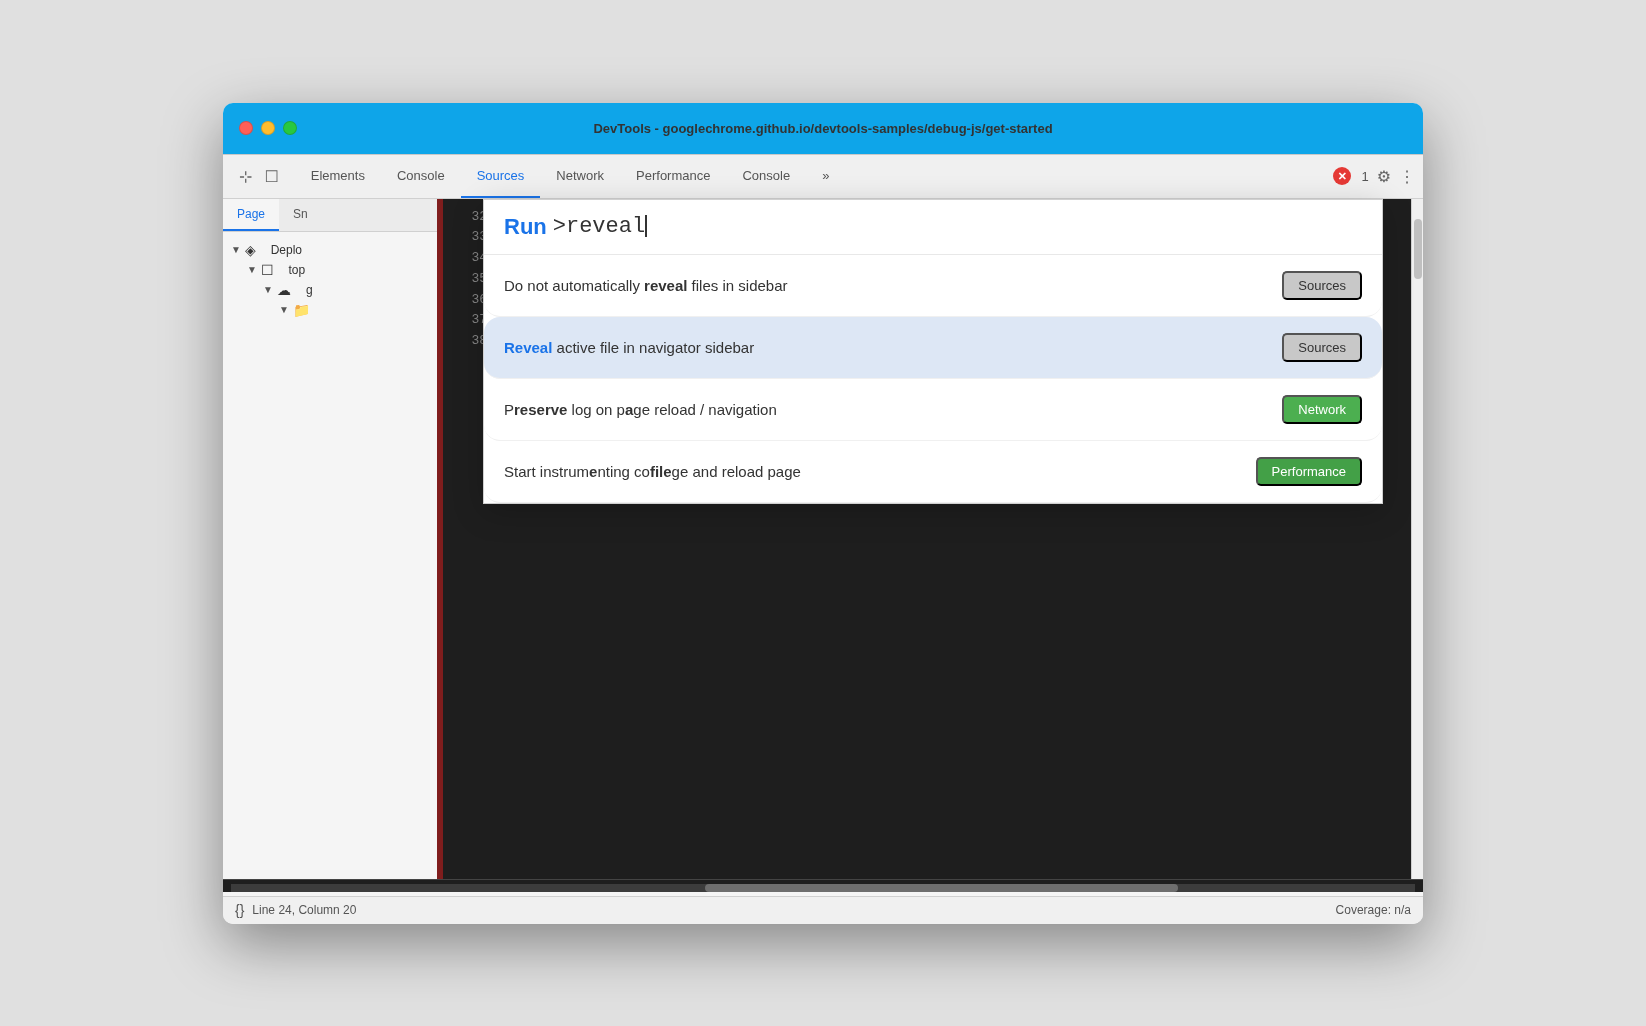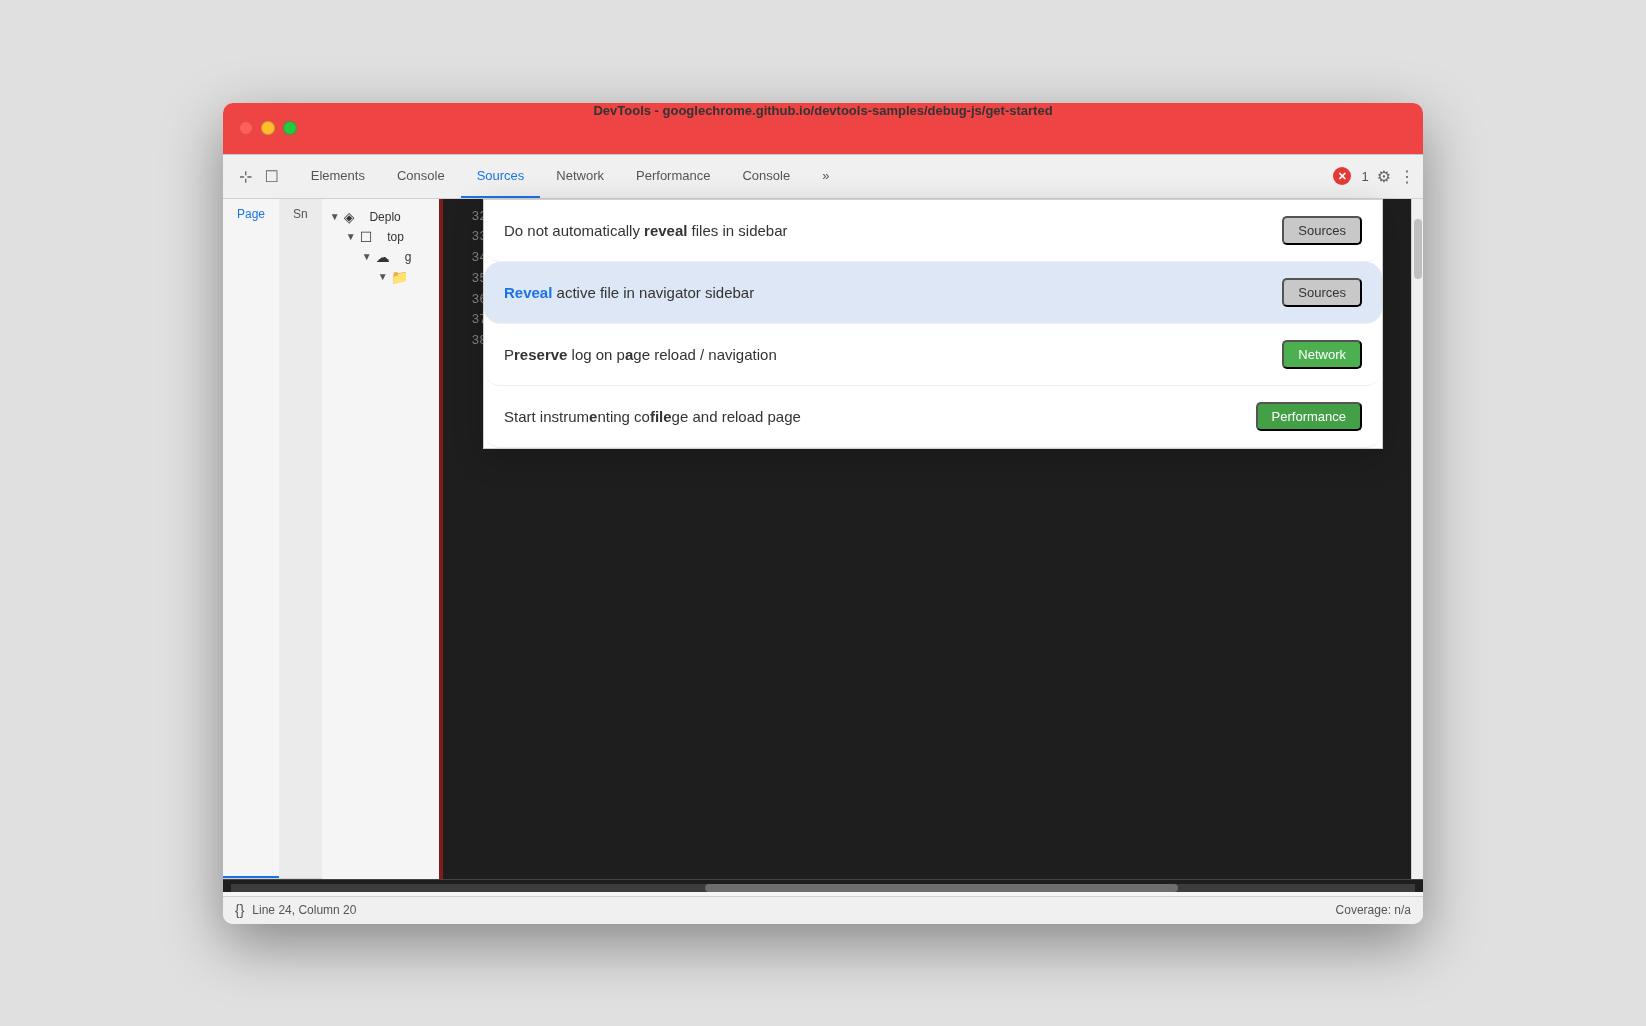--- a/index.html
+++ b/index.html
@@ -16,24 +16,25 @@
     .window {
       width: 1200px;
       background: #f5f5f5;
       border-radius: 10px;
       box-shadow: 0 20px 60px rgba(0,0,0,0.4);
       overflow: hidden;
     }
 
     
     .titlebar {
-      background: #ef4444;
+      background: #0ea5e9;
       border-bottom: 1px solid #c8c8c8;
       height: 52px;
       display: flex;
+      align-items: center;
       padding: 0 16px;
       position: relative;
     }
 
     .traffic-lights {
       display: flex;
       gap: 8px;
       align-items: center;
     }
 
@@ -128,24 +129,24 @@
     .main-content {
       display: flex;
       height: 680px;
       position: relative;
     }
 
     
     .sidebar {
       width: 220px;
       background: #f5f5f5;
-      border-right: 4px solid #7f1d1d;
+      border-right: 6px solid #7f1d1d;
       overflow: hidden;
       display: flex;
-      flex-direction: row;
+      flex-direction: column;
     }
 
     .sidebar-tabs {
       display: flex;
       border-bottom: 1px solid #d0d0d0;
       background: #ebebeb;
     }
 
     .sidebar-tab {
       padding: 8px 14px;
@@ -449,20 +450,24 @@
               </div>
             </div>
           </div>
         </div>
       </div>
     </div>
 
     <div class="command-palette-overlay">
       <div class="command-palette">
 
+        <div class="command-input-row">
+          <span class="command-run-label">Run</span>
+          <span class="command-input-text">&gt;reveal<span class="command-cursor"></span></span>
+        </div>
 
         <div class="command-result-item">
           <span class="command-result-text">
             Do not automatically <span class="highlight-bold">reveal</span> files in sidebar
           </span>
           <button class="result-badge badge-sources-gray">Sources</button>
         </div>
 
         <div class="command-result-item selected">
           <span class="command-result-text">

